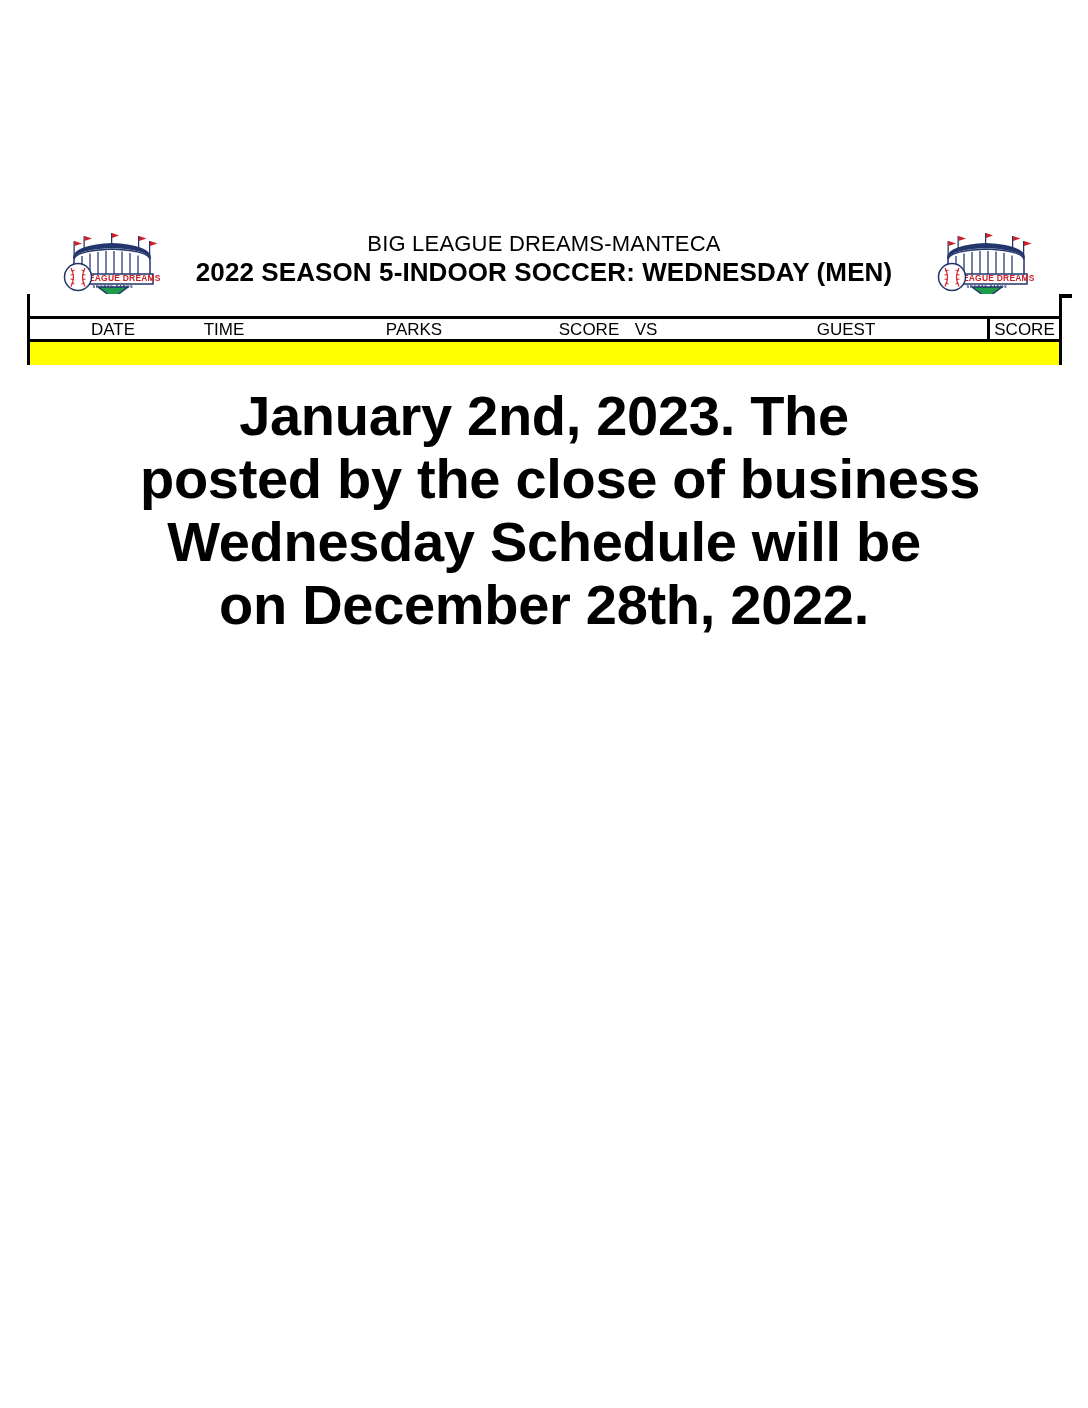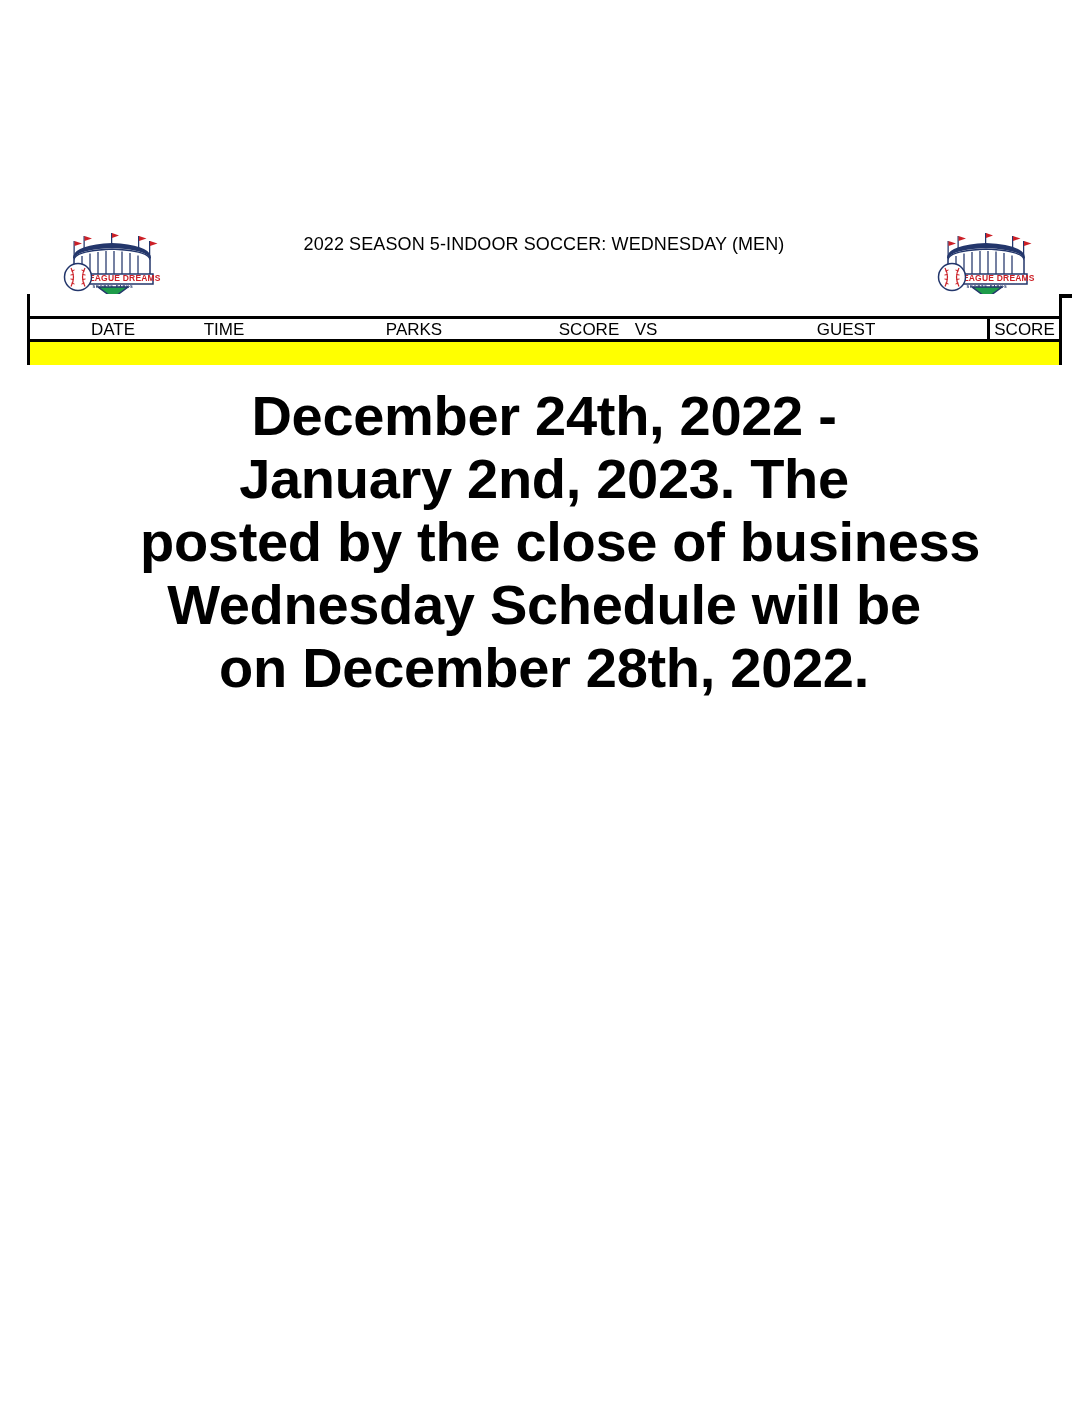--- a/index.html
+++ b/index.html
@@ -48,22 +48,22 @@
     text-align: center;
   }
   .title-line-1 {
     font-size: 22px;
     font-weight: 400;
     letter-spacing: 0.2px;
     line-height: 28px;
     white-space: nowrap;
   }
   .title-line-2 {
-    font-size: 18px;
-    font-weight: 400;
+    font-size: 26px;
+    font-weight: 700;
     letter-spacing: 0.1px;
     line-height: 28px;
     white-space: nowrap;
   }
 
   
   #top-rule {
     position: absolute;
     left: 30px;
     top: 294px;
@@ -188,20 +188,21 @@
           <line x1="27" y1="110" x2="33" y2="112"></line>
           <line x1="53" y1="86" x2="47" y2="84"></line>
           <line x1="55" y1="94" x2="49" y2="93"></line>
           <line x1="55" y1="102" x2="49" y2="103"></line>
           <line x1="53" y1="110" x2="47" y2="112"></line>
         </g>
       </svg>
     </div>
 
     <div id="header-titles">
+      <div class="title-line-1">BIG LEAGUE DREAMS-MANTECA</div>
       <div class="title-line-2">2022 SEASON 5-INDOOR SOCCER: WEDNESDAY (MEN)</div>
     </div>
 
     <div class="logo" id="logo-right">
       <svg viewBox="0 0 216 144" width="108" height="72" xmlns="http://www.w3.org/2000/svg">
         <g fill="#cc2027">
           <rect x="31" y="26" width="2.5" height="34" fill="#23366b"></rect>
           <path d="M33 26 L48 31 L33 36 Z"></path>
           <rect x="51" y="16" width="2.5" height="26" fill="#23366b"></rect>
           <path d="M53 16 L68 21 L53 26 Z"></path>
@@ -259,20 +260,19 @@
       <div class="hcell" style="left:580px; width:72px;">VS</div>
       <div class="hcell" style="left:676px; width:280px;">GUEST</div>
       <div class="col-sep" style="left:957px;"></div>
       <div class="hcell" style="left:960px; width:69px;">SCORE</div>
     </div>
 
     <div class="yellow-row"></div>
   </div>
 
   <div id="notice">
-    <span class="nline">December 24th, 2022 -</span>
     <span class="nline">January 2nd, 2023. The</span>
     <span class="nline">posted by the close of business</span>
     <span class="nline">Wednesday Schedule will be</span>
     <span class="nline">on December 28th, 2022.</span>
   </div>
 
 </div>
 
 </body></html>

